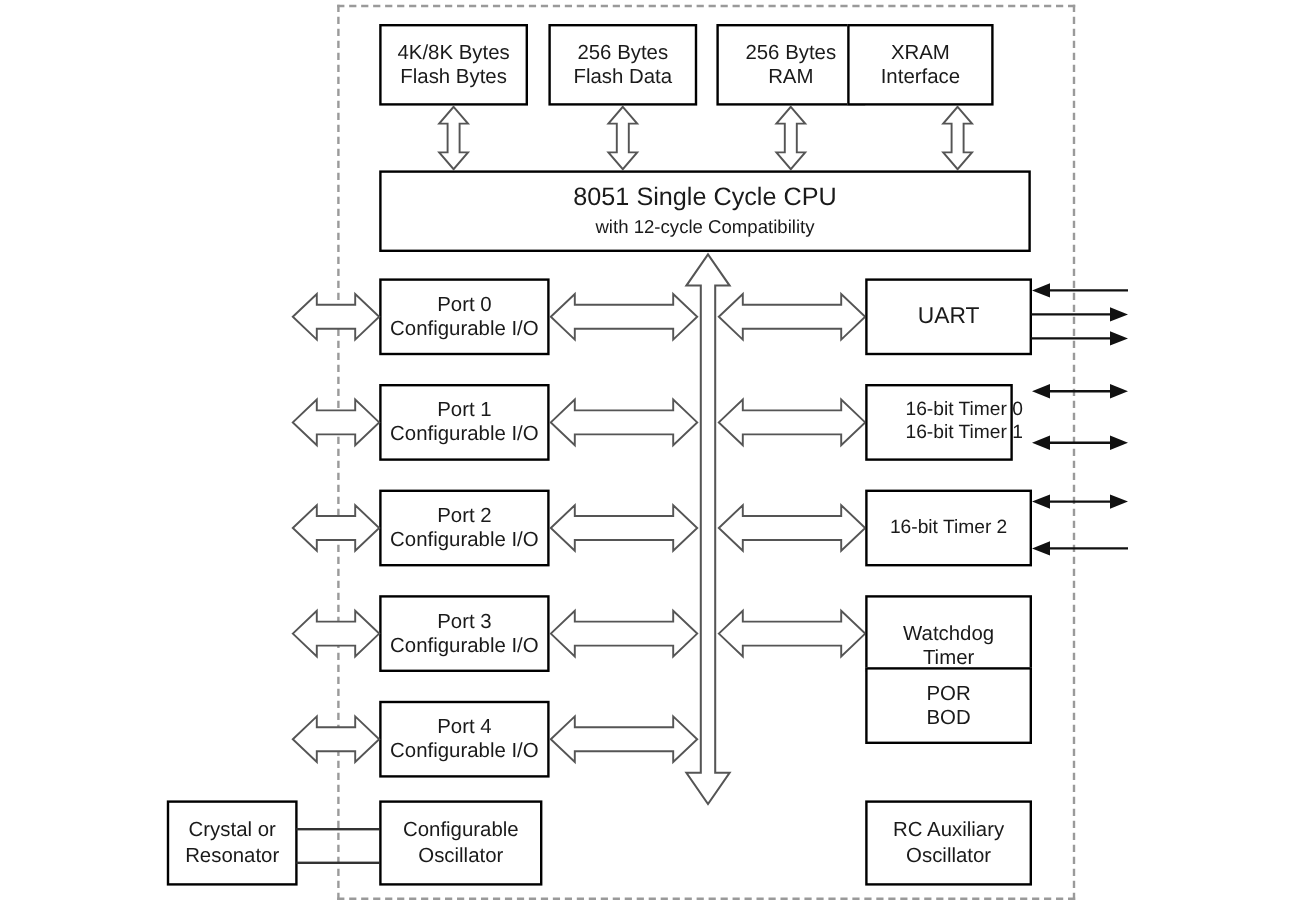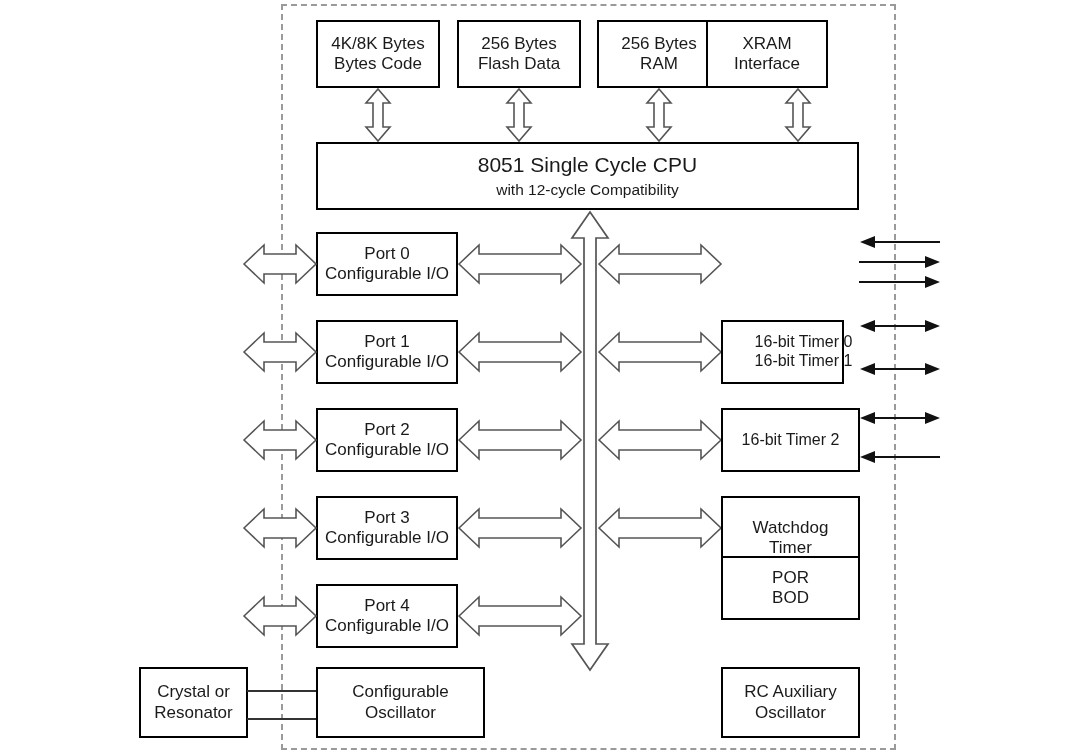--- a/index.html
+++ b/index.html
@@ -57,21 +57,21 @@
 </style>
 </head>
 <body>
 
 <div id="canvas">
 
   <div class="chip-boundary"></div>
 
   <div class="blk" style="left:316px;top:20px;width:124px;height:68px;">
     <span class="l1">4K/8K Bytes</span>
-    <span class="l2">Bytes Code</span>
+    <span class="l2">Flash Bytes</span>
   </div>
   <div class="blk" style="left:457px;top:20px;width:124px;height:68px;">
     <span class="l1">256 Bytes</span>
     <span class="l2">Flash Data</span>
   </div>
   <div class="blk" style="left:597px;top:20px;width:124px;height:68px;">
     <span class="l1">256 Bytes</span>
     <span class="l2">RAM</span>
   </div>
   <div class="blk" style="left:706px;top:20px;width:122px;height:68px;">
@@ -198,20 +198,23 @@
     <svg width="124" height="48" viewBox="0 0 124 48">
       <polygon points="1,24 21,5 21,14 103,14 103,5 123,24 103,43 103,34 21,34 21,43" fill="#ffffff" stroke="#555555" stroke-width="1.6"></polygon>
     </svg>
   </div>
   <div class="harrow" style="left:598px;top:504px;">
     <svg width="124" height="48" viewBox="0 0 124 48">
       <polygon points="1,24 21,5 21,14 103,14 103,5 123,24 103,43 103,34 21,34 21,43" fill="#ffffff" stroke="#555555" stroke-width="1.6"></polygon>
     </svg>
   </div>
 
+  <div class="blk" style="left:721px;top:232px;width:139px;height:64px;font-size:19px;">
+    <span class="l1">UART</span>
+  </div>
   <div class="blk small" style="left:721px;top:320px;width:123px;height:64px;padding-left:42px;">
     <span class="l1">16-bit Timer 0</span>
     <span class="l2">16-bit Timer 1</span>
   </div>
   <div class="blk small" style="left:721px;top:408px;width:139px;height:64px;">
     <span class="l1">16-bit Timer 2</span>
   </div>
   <div class="blk" style="left:721px;top:496px;width:139px;height:64px;justify-content:flex-end;">
     <span class="l1">Watchdog</span>
     <span class="l2">Timer</span>
@@ -272,18 +275,18 @@
       <polygon points="2,9 17,3 17,15" fill="#111111"></polygon>
     </svg>
   </div>
 
   <div class="blk" style="left:139px;top:667px;width:109px;height:71px;">
     <span class="l1">Crystal or</span>
     <span class="l2">Resonator</span>
   </div>
   <div class="conn" style="left:247px;top:690px;width:70px;"></div>
   <div class="conn" style="left:247px;top:718px;width:70px;"></div>
-  <div class="blk" style="left:316px;top:667px;width:169px;height:71px;">
+  <div class="blk" style="left:316px;top:667px;width:136px;height:71px;">
     <span class="l1">Configurable</span>
     <span class="l2">Oscillator</span>
   </div>
 
 </div>
 
 </body></html>

